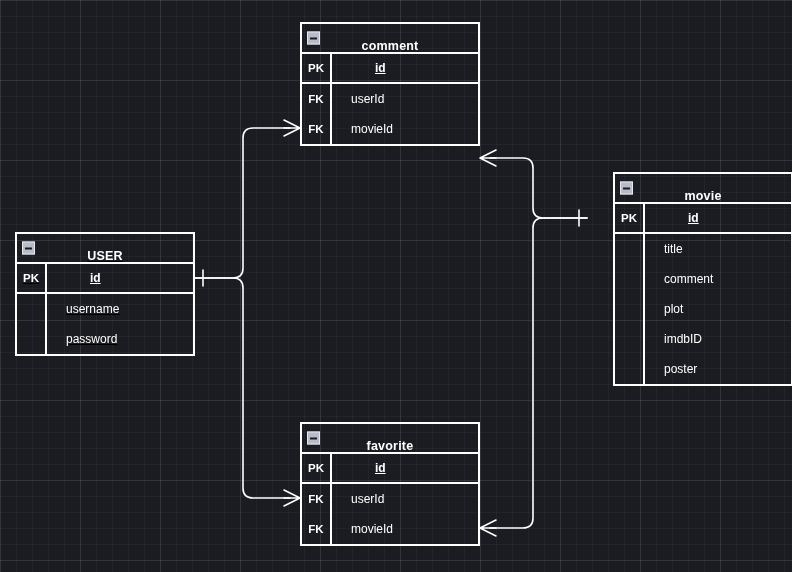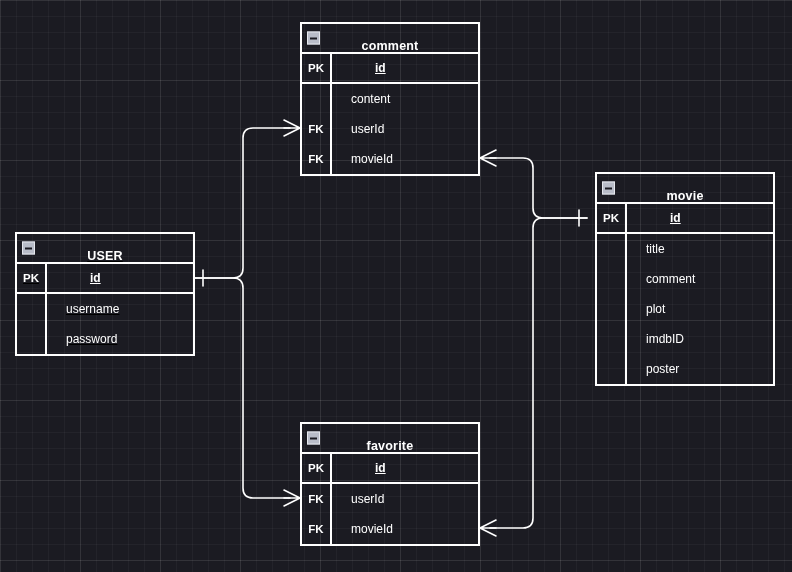--- a/index.html
+++ b/index.html
@@ -147,24 +147,20 @@
   <div class="entity" style="left:300px; top:22px; width:180px;">
     <div class="entity-header">
       <span class="collapse-icon"></span>
       <span class="entity-title">comment</span>
     </div>
     <div class="attr-row pk-row">
       <div class="key-cell">PK</div>
       <div class="name-cell pk-name">id</div>
     </div>
     <div class="attr-row">
-      <div class="key-cell"></div>
-      <div class="name-cell">content</div>
-    </div>
-    <div class="attr-row">
       <div class="key-cell">FK</div>
       <div class="name-cell">userId</div>
     </div>
     <div class="attr-row">
       <div class="key-cell">FK</div>
       <div class="name-cell">movieId</div>
     </div>
   </div>
 
   <div class="entity" style="left:15px; top:232px; width:180px;text-decoration:underline;">
@@ -179,21 +175,21 @@
     <div class="attr-row">
       <div class="key-cell"></div>
       <div class="name-cell">username</div>
     </div>
     <div class="attr-row">
       <div class="key-cell"></div>
       <div class="name-cell">password</div>
     </div>
   </div>
 
-  <div class="entity" style="left:595px; top:172px; width:180px;">
+  <div class="entity" style="left:613px; top:172px; width:180px;">
     <div class="entity-header">
       <span class="collapse-icon"></span>
       <span class="entity-title">movie</span>
     </div>
     <div class="attr-row pk-row">
       <div class="key-cell">PK</div>
       <div class="name-cell pk-name">id</div>
     </div>
     <div class="attr-row">
       <div class="key-cell"></div>

